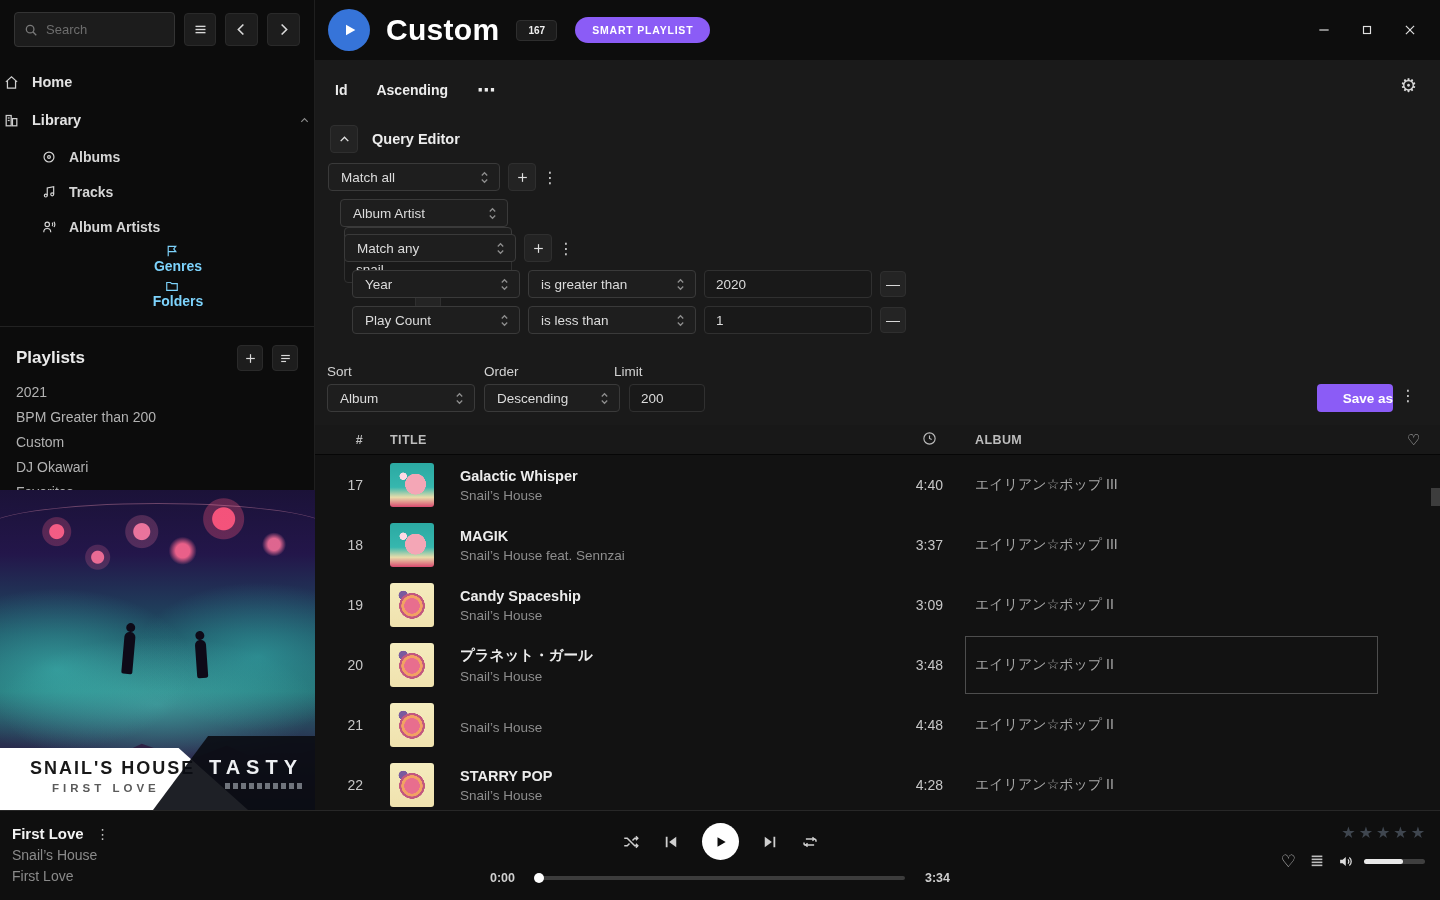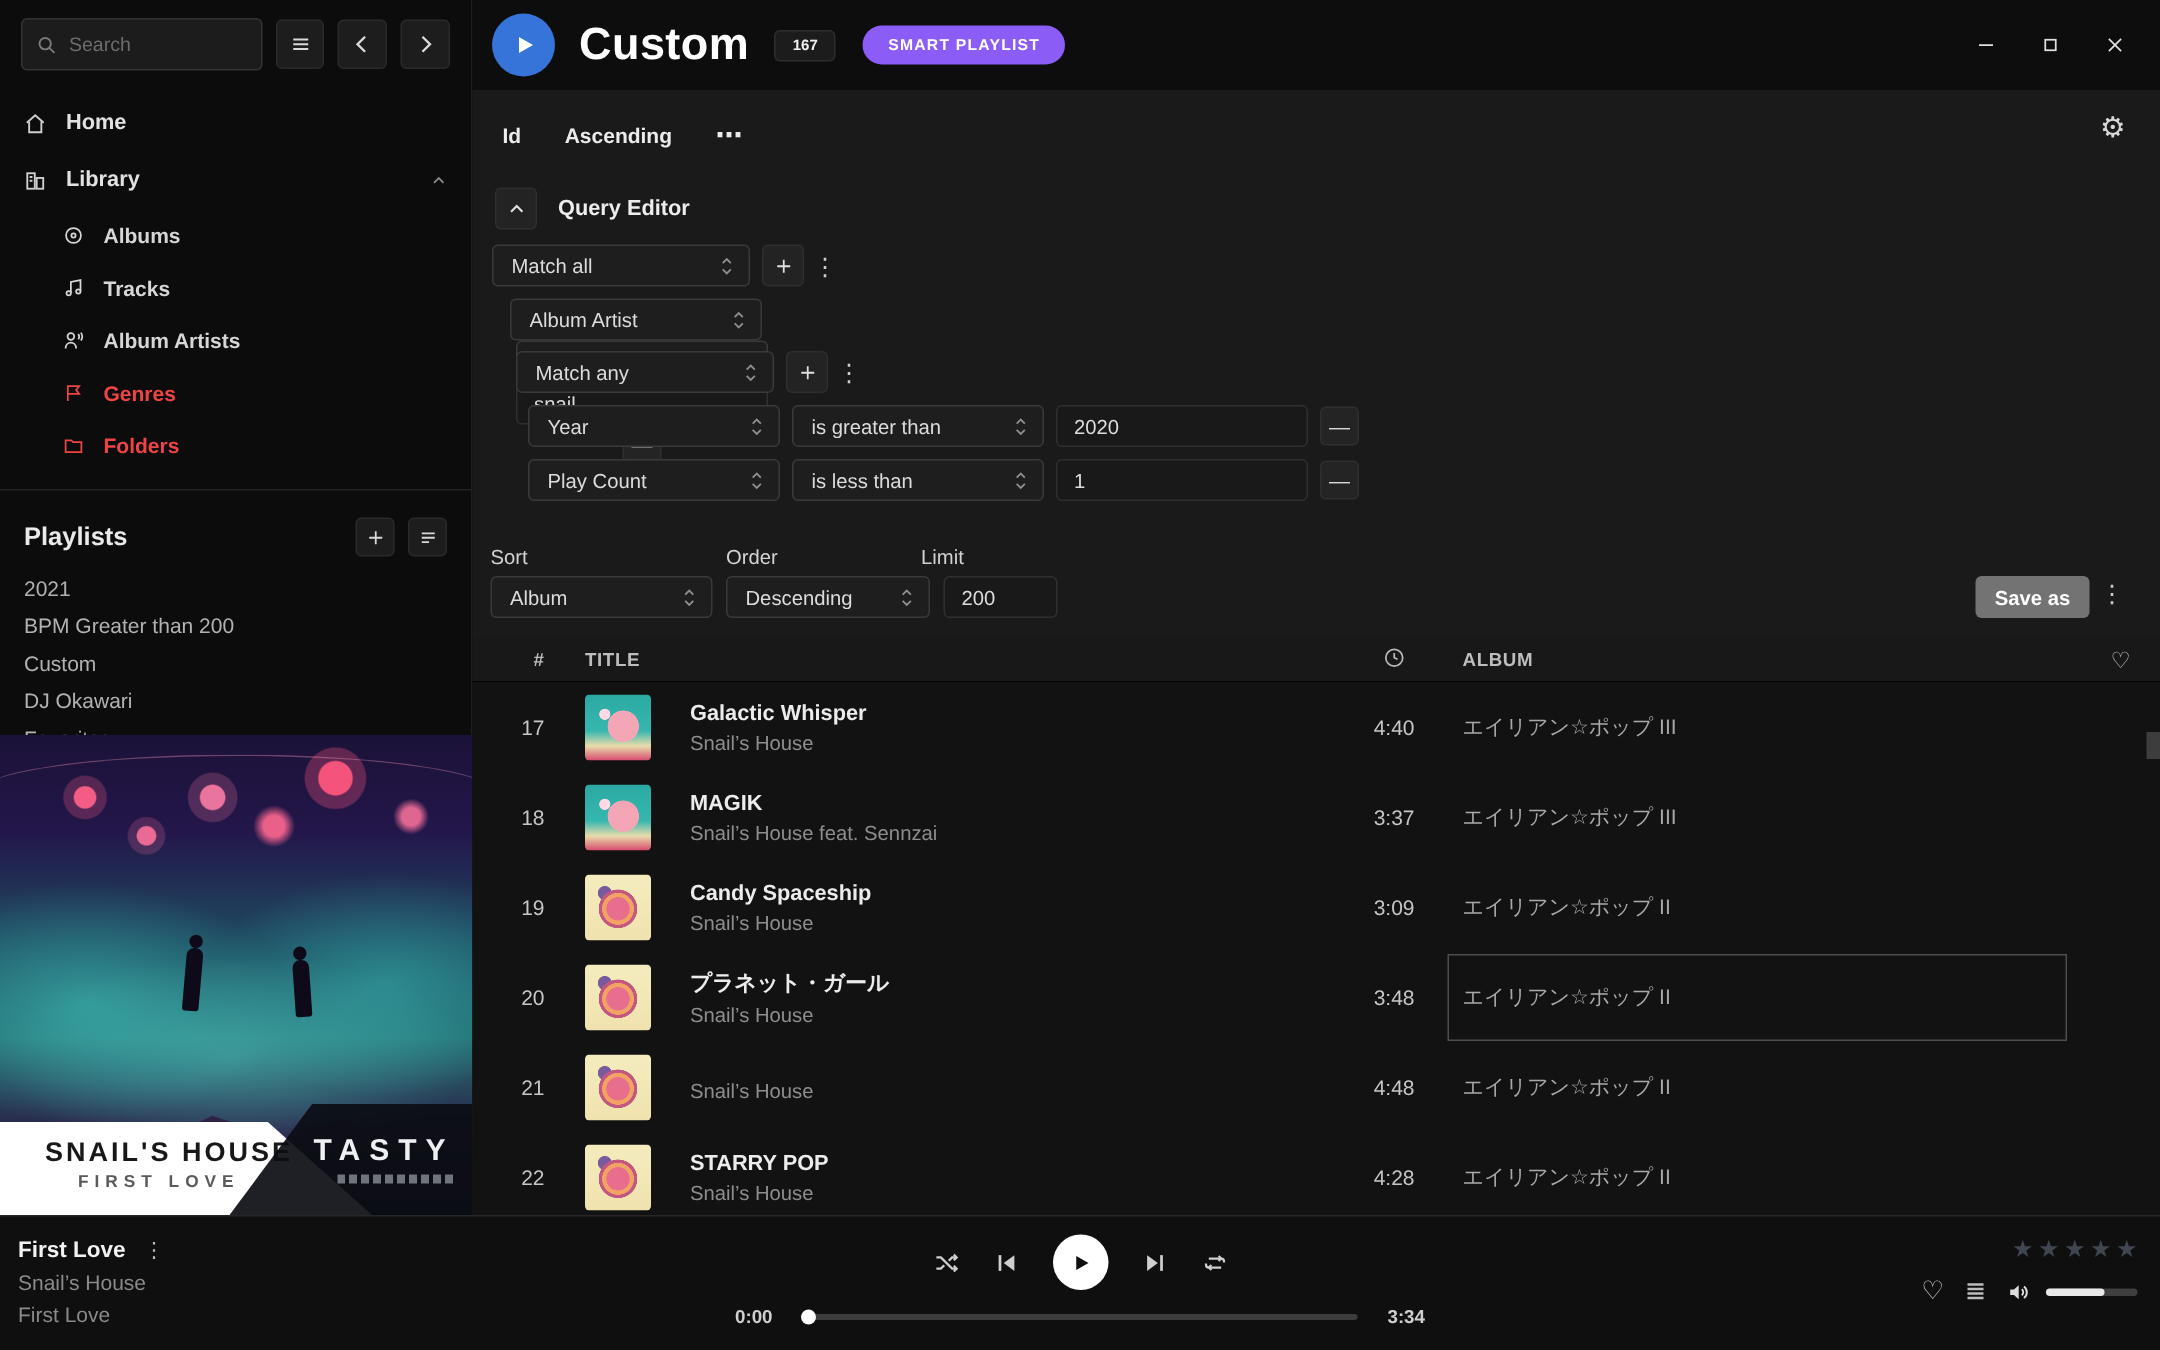--- a/index.html
+++ b/index.html
@@ -16,29 +16,29 @@
   .search-box svg { margin-left:9px; width:14px; height:14px; color:#7a7a7a; flex:none; }
   .search-box input { background:transparent; border:none; outline:none; color:#cfcfcf;
     font-size:13px; width:118px; margin-left:8px; font-family:inherit; }
   .search-box input::placeholder { color:#6d6d6d; }
   .icon-btn { width:33px; height:33px; background:#1d1d1d; border:1px solid #2a2a2a;
     border-radius:4px; display:flex; align-items:center; justify-content:center;
     color:#d9d9d9; margin-left:9px; cursor:pointer; }
   .icon-btn svg { width:15px; height:15px; }
 
   .nav { padding-top:6px; }
-  .nav-item { height:38px; display:flex; align-items:center; padding:0 16px;
+  .nav-item { height:38px; display:flex; align-items:center; padding:0 4px;
     font-size:14.5px; font-weight:700; color:#e2e2e2; cursor:pointer; }
   .nav-item svg { width:15px; height:15px; margin-right:13px; color:#cfcfcf; flex:none; }
   .nav-item .spacer { flex:1; }
   .nav-item .chev { width:11px; height:11px; color:#8a8a8a; margin:0; }
   .sub-item { height:35px; display:flex; align-items:center; padding-left:42px;
     font-size:14px; font-weight:700; color:#d6d6d6; cursor:pointer; }
   .sub-item svg { width:14px; height:14px; margin-right:13px; flex:none; }
-  .sub-item.dim { color:#ef4444; }
+  .sub-item.dim { color:#7dd3fc;flex-direction:column; }
 
   .side-divider { border-top:1px solid #222; margin:12px 0 0 0; }
   .playlists-header { display:flex; align-items:center; padding:18px 16px 8px 16px; }
   .playlists-header .pl-title { font-size:17px; font-weight:800; color:#eaeaea; flex:1; }
   .mini-btn { width:26px; height:26px; background:#1d1d1d; border:1px solid #2a2a2a;
     border-radius:4px; display:flex; align-items:center; justify-content:center;
     color:#d9d9d9; margin-left:9px; cursor:pointer; }
   .mini-btn svg { width:13px; height:13px; }
   .playlist-item { height:25px; display:flex; align-items:center; padding:0 16px;
     font-size:14px; font-weight:500; color:#b2b2b2; cursor:pointer; }
@@ -476,21 +476,21 @@
         </div>
         <div class="select" style="width:136px; margin-left:9px;">
           <span class="val">Descending</span>
           <svg viewBox="0 0 16 22" fill="none" stroke="currentColor" stroke-width="1.8">
               <polyline points="4 8 8 4 12 8"></polyline>
               <polyline points="4 14 8 18 12 14"></polyline>
             </svg>
         </div>
         <input class="qe-input" style="width: 76px; margin-left: 9px;" type="text" value="200">
       </div>
-      <button class="save-btn" style="background:#737373;">Save as</button>
+      <button class="save-btn" style="background:#8b5cf6;text-align:right;">Save as</button>
       <span class="kebab qe-kebab-r">⋮</span>
     </section>
 
     <div class="table-header ct-grid">
       <span class="th-idx">#</span>
       <span class="th-title">TITLE</span>
       <span class="th-clock">
         <svg viewBox="0 0 24 24" fill="none" stroke="currentColor" stroke-width="1.8">
             <circle cx="12" cy="12" r="9"></circle>
             <polyline points="12 7 12 12 15.5 13.5"></polyline>

